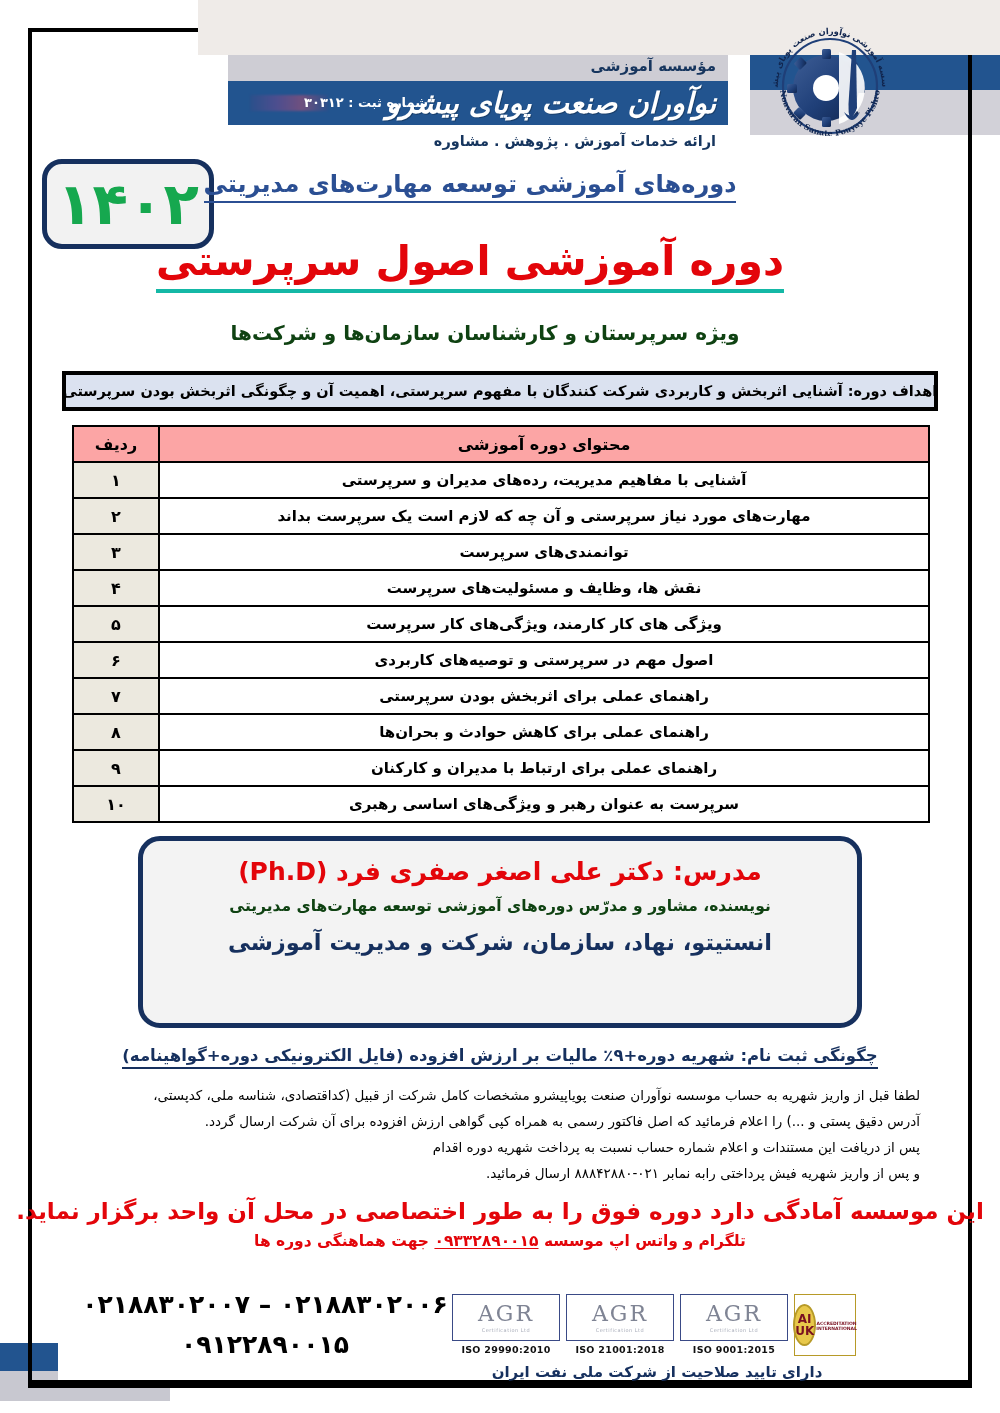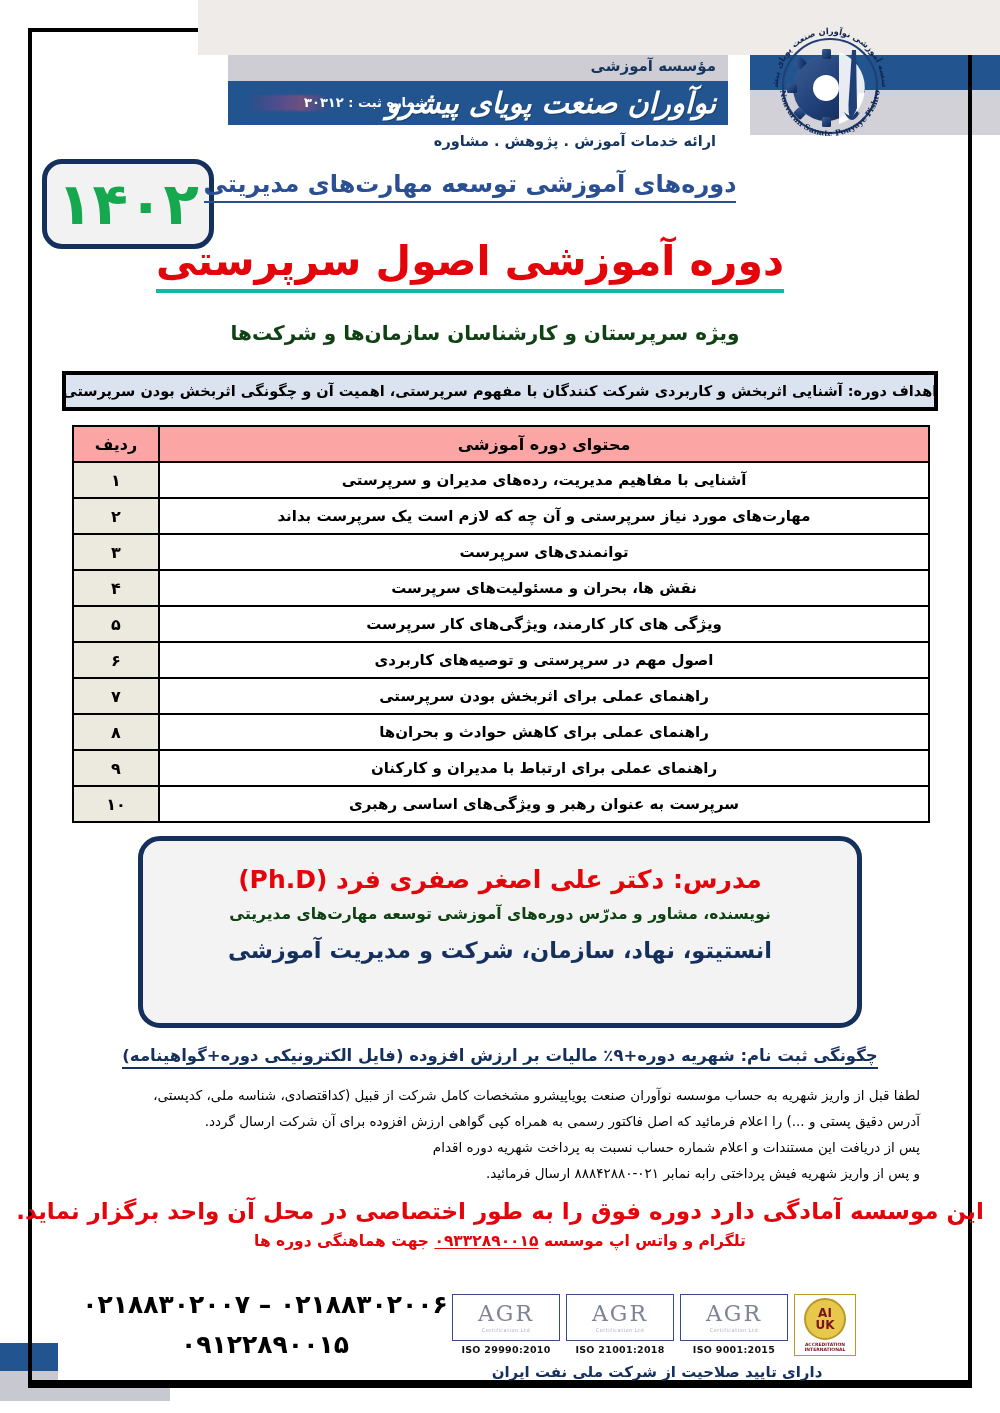--- a/index.html
+++ b/index.html
@@ -176,21 +176,21 @@
     position: absolute; left: 138px; top: 836px;
     width: 724px; height: 192px;
     background: #f3f3f3;
     border: 5px solid #16305e;
     border-radius: 22px;
     text-align: center;
     padding-top: 8px;
   }
   #instructor-name {
     font-size: 25px; font-weight: bold; color: #e3050a;
-    margin-top: 16px;
+    margin-top: 8px;
   }
   #instructor-role {
     font-size: 15.5px; font-weight: bold; color: #0f4212;
     margin-top: 11px;
   }
   .instructor-line {
     font-size: 22.5px; font-weight: bold; color: #16305e;
     margin-top: 13px;
     line-height: 1.25;
   }
@@ -258,21 +258,21 @@
   }
   .agr-sub { font-size: 5px; color: #a7abb8; letter-spacing: .5px; margin-top: 2px; }
   .cert-label {
     font-size: 9.5px; font-weight: bold; color: #111111;
     margin-top: 3px; letter-spacing: .3px; direction: ltr;
   }
   #aiuk-card {
     width: 62px; height: 62px;
     border: 1px solid #b79a28;
     background: #ffffff;
-    display: flex; flex-direction: column; align-items: center; justify-content: center;
+    display: flex; flex-direction: row; align-items: center; justify-content: center;
   }
   #aiuk-badge {
     width: 42px; height: 42px; border-radius: 50%;
     background: #e8c84a;
     border: 2px solid #b79a28;
     display: flex; flex-direction: column; align-items: center; justify-content: center;
     color: #7a1020; font-weight: bold; font-size: 12px; line-height: 12px;
     direction: ltr;
   }
   #aiuk-foot { font-size: 4.5px; color: #7a1020; font-weight: bold; margin-top: 2px; text-align: center; line-height: 5px; }
@@ -390,21 +390,21 @@
         </tr>
         <tr>
           <td class="topic">مهارت‌های مورد نیاز سرپرستی و آن چه که لازم است یک سرپرست بداند</td>
           <td class="rownum">۲</td>
         </tr>
         <tr>
           <td class="topic">توانمندی‌های سرپرست</td>
           <td class="rownum">۳</td>
         </tr>
         <tr>
-          <td class="topic">نقش ها، بحران و مسئولیت‌های سرپرست</td>
+          <td class="topic">نقش ها، وظایف و مسئولیت‌های سرپرست</td>
           <td class="rownum">۴</td>
         </tr>
         <tr>
           <td class="topic">ویژگی های کار کارمند، ویژگی‌های کار سرپرست</td>
           <td class="rownum">۵</td>
         </tr>
         <tr>
           <td class="topic">اصول مهم در سرپرستی و توصیه‌های کاربردی</td>
           <td class="rownum">۶</td>
         </tr>

